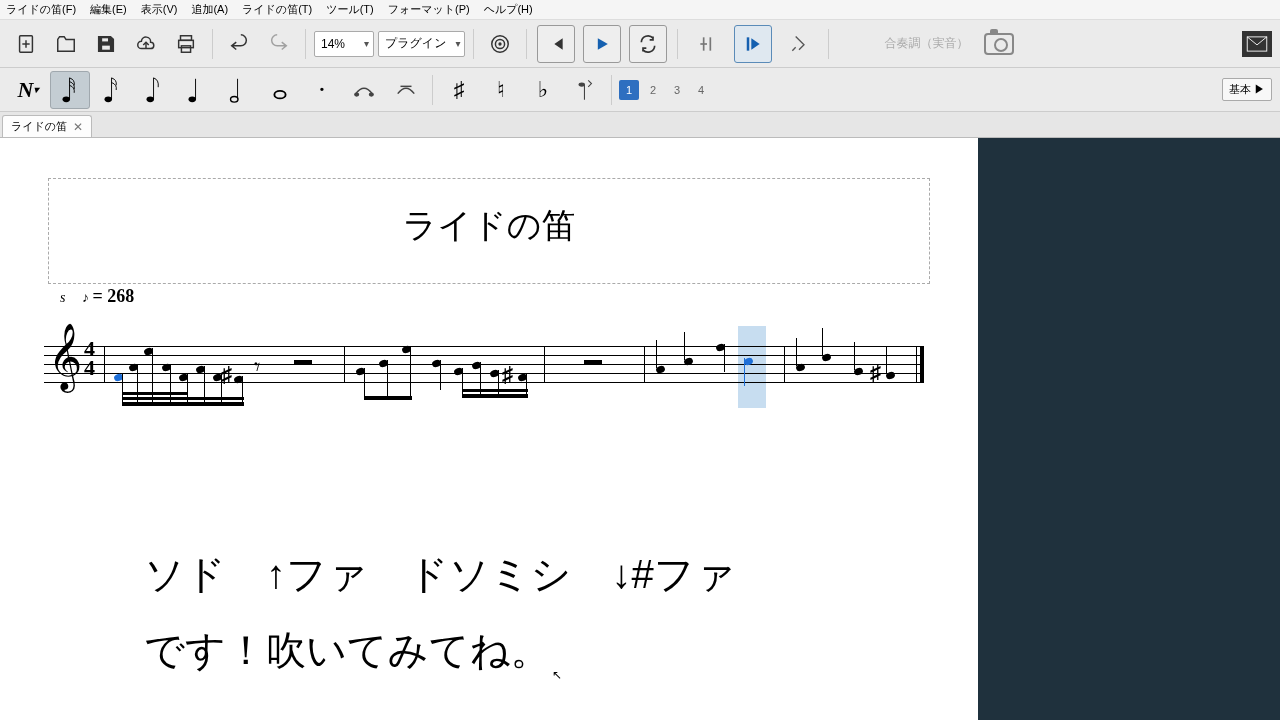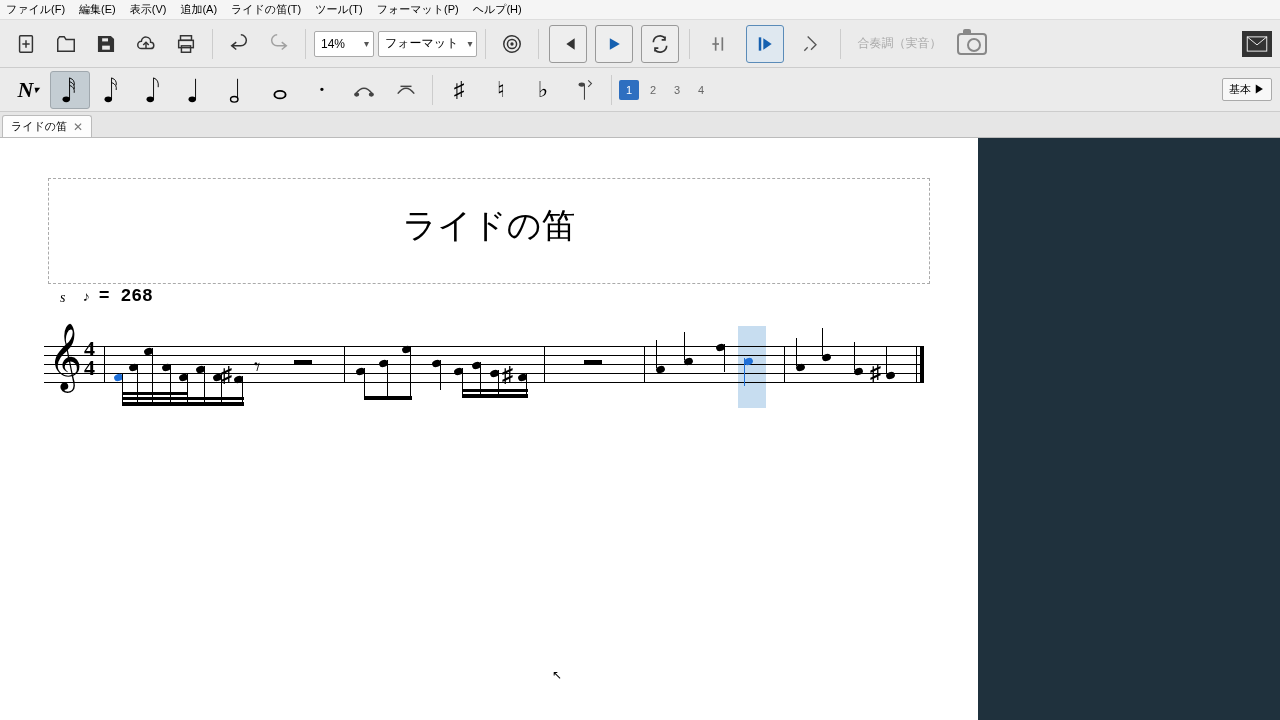--- a/index.html
+++ b/index.html
@@ -11,21 +11,21 @@
   .toolbar1 { background: #ebebeb; border-bottom: 1px solid #ccc; padding: 4px 8px; display: flex; align-items: center; gap: 4px; height: 48px; }
   .tbtn { width: 36px; height: 36px; display: flex; align-items: center; justify-content: center; border-radius: 3px; }
   .tbtn svg { width: 22px; height: 22px; stroke: #333; fill: none; stroke-width: 1.6; }
   .tbtn.filled svg { fill: #333; }
   .sep { width: 1px; height: 30px; background: #ccc; margin: 0 4px; }
   .dropdown { border: 1px solid #aaa; background: #fff; height: 26px; padding: 2px 18px 2px 6px; font-size: 12px; position: relative; border-radius: 2px; min-width: 60px; display: flex; align-items: center; }
   .dropdown::after { content: "▾"; position: absolute; right: 4px; font-size: 10px; color: #555; }
   .play-btn { width: 38px; height: 38px; border: 1px solid #999; background: #eee; border-radius: 3px; display: flex; align-items: center; justify-content: center; margin: 0 2px; }
   .play-btn.active { background: #dfe8f0; border-color: #5a8bb8; }
   .play-btn svg { width: 20px; height: 20px; }
-  .ghost-input { color: #aaa; font-size: 12px; font-style: normal; padding: 4px 8px; min-width: 70px; border-radius: 3px; }
+  .ghost-input { color: #aaa; font-size: 12px; font-style: normal; padding: 4px 8px; min-width: 70px; border-radius: 3px; margin-left: 39px; }
   .cam-icon { width: 30px; height: 22px; border: 2px solid #888; border-radius: 4px; position: relative; margin-left: 4px; }
   .cam-icon::before { content: ""; position: absolute; width: 10px; height: 10px; border: 2px solid #888; border-radius: 50%; top: 3px; left: 8px; }
   .cam-icon::after { content: ""; position: absolute; width: 8px; height: 4px; background:#888; top:-6px; left: 4px; border-radius:2px 2px 0 0;}
   .right-icon { margin-left: auto; width: 30px; height: 26px; background: #333; display:flex; align-items:center; justify-content:center; }
   .right-icon svg { stroke:#fff; fill:#fff; }
 
   .toolbar2 { background: #ebebeb; border-bottom: 1px solid #ccc; padding: 4px 8px; display: flex; align-items: center; gap: 2px; height: 44px; }
   .nbtn { width: 40px; height: 38px; display: flex; align-items: center; justify-content: center; border-radius: 3px; font-size: 22px; font-family: serif; }
   .nbtn.active { background: #c4cdd3; border: 1px solid #a0a8ae; }
   .nbtn svg { width: 22px; height: 28px; }
@@ -37,21 +37,21 @@
   .tab { background: #fdfdfd; border: 1px solid #bbb; border-bottom: none; padding: 3px 8px; font-size: 11px; border-radius: 3px 3px 0 0; display: flex; align-items: center; gap: 6px; }
   .tab .close { color: #777; font-size: 12px; }
 
   .workspace { display: flex; height: calc(720px - 16px - 48px - 44px - 26px); }
   .page { background: #fff; flex: 0 0 978px; padding: 40px 44px; position: relative; overflow:hidden;}
   .side { flex: 1; background: #1f313d; }
   
   .title-frame { border: 1px dashed #aaa; padding: 24px 10px 34px; margin: 0 4px 30px; text-align: center; }
   .score-title { font-size: 34px; font-weight: 400; font-family: serif; }
   
-  .tempo { font-family: Liberation Mono, monospace; font-size: 18px; font-weight: bold; position: absolute; top: 148px; left: 82px; }
+  .tempo { font-family: Liberation Serif, serif; font-size: 18px; font-weight: bold; position: absolute; top: 148px; left: 82px; }
   .tempo .n8 { font-size: 14px; }
   .small-s { position:absolute; top:152px; left:60px; font-style:italic; font-family:serif; font-size:14px;}
   
   .staff-wrap { position: relative; margin-top: 42px; height: 90px; }
   .staff-lines { position: absolute; left: 0; right: 10px; top: 20px; }
   .staff-lines div { height: 1px; background: #000; margin-bottom: 8px; }
   .clef { position: absolute; left: 4px; top: 2px; font-size: 58px; font-family: serif; line-height: 1; }
   .timesig { position: absolute; left: 40px; top: 14px; font-family: serif; font-weight: bold; font-size: 22px; line-height: 0.85; text-align:center;}
   .barline { position: absolute; top: 20px; width: 1px; height: 36px; background: #000; }
   .barline.end { width: 4px; }
@@ -68,21 +68,21 @@
   
   .playback-highlight { position:absolute; background:#b9d4ec; opacity:0.8; }
   
   .annotations { margin-top: 120px; font-size: 40px; line-height: 1.9; padding-left: 100px; font-family: "Yu Gothic", sans-serif; }
   .cursor-arrow { position:absolute; font-size:12px; color:#000; }
 </style>
 </head>
 <body>
 
 <div class="menubar">
-  <span>ファイル(F)</span>
+  <span>ライドの笛(F)</span>
   <span>編集(E)</span>
   <span>表示(V)</span>
   <span>追加(A)</span>
   <span>ライドの笛(T)</span>
   <span>ツール(T)</span>
   <span>フォーマット(P)</span>
   <span>ヘルプ(H)</span>
 </div>
 
 <div class="toolbar1">
@@ -128,21 +128,21 @@
   <div class="tbtn" style="opacity:.4">
       <svg viewBox="0 0 24 24">
         <path d="M15 10l5 4-5 4M20 14H10a6 6 0 010-12" fill="none"></path>
       </svg>
     </div>
   <div class="sep"></div>
   <div class="dropdown">
       <span>14%</span>
     </div>
   <div class="dropdown" style="min-width:72px">
-      <span>フォーマット</span>
+      <span>プラグイン</span>
     </div>
   <div class="sep"></div>
   <div class="tbtn">
       <svg viewBox="0 0 24 24">
         <circle cx="12" cy="12" r="9"></circle>
         <circle cx="12" cy="12" r="5"></circle>
         <circle cx="12" cy="12" r="1" fill="#333"></circle>
       </svg>
     </div>
   <div class="sep"></div>
@@ -418,18 +418,20 @@
         </div>
       <div class="stem" style="left:810px;top:16px;height:28px"></div>
       <div class="sharp" style="left:826px;top:36px">♯</div>
       <div class="note" style="left:842px;top:46px">
           <div class="notehead"></div>
         </div>
       <div class="stem" style="left:842px;top:20px;height:28px"></div>
     </div>
 
     <div class="annotations">
+      <div>ソド　↑ファ　ドソミシ　↓#ファ</div>
+      <div>です！吹いてみてね。</div>
     </div>
     <div class="cursor-arrow" style="left:552px;top:530px">↖</div>
 
   </div>
   <div class="side"></div>
 </div>
 
 </body></html>

